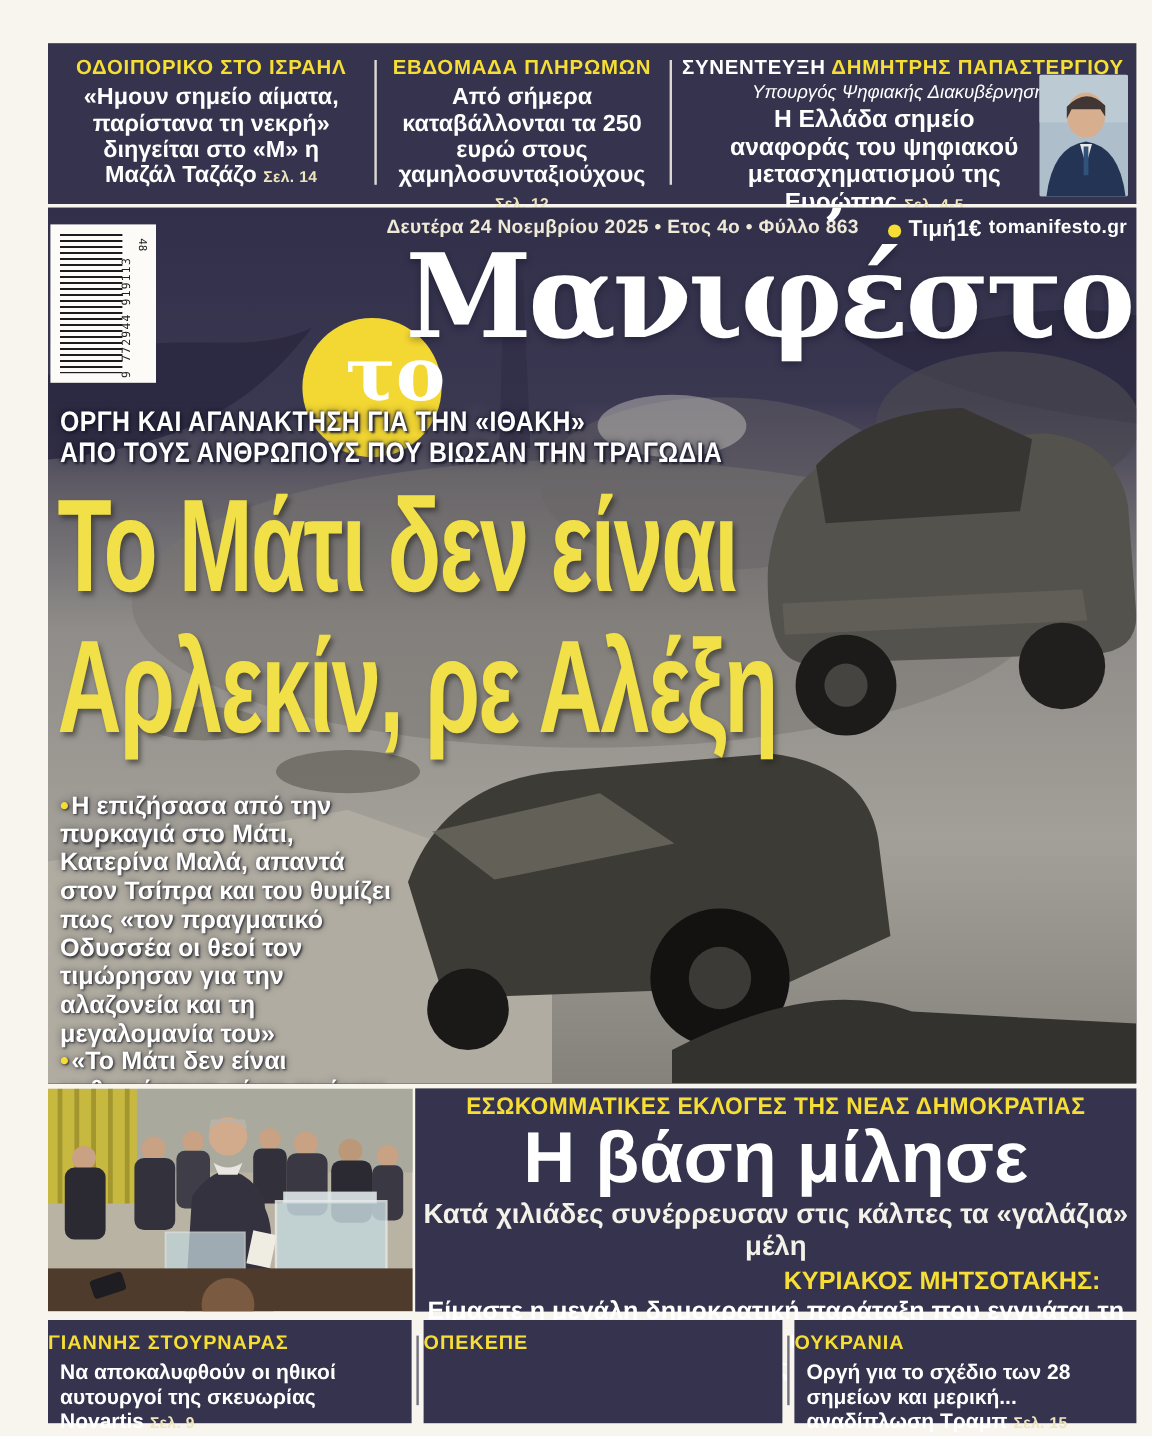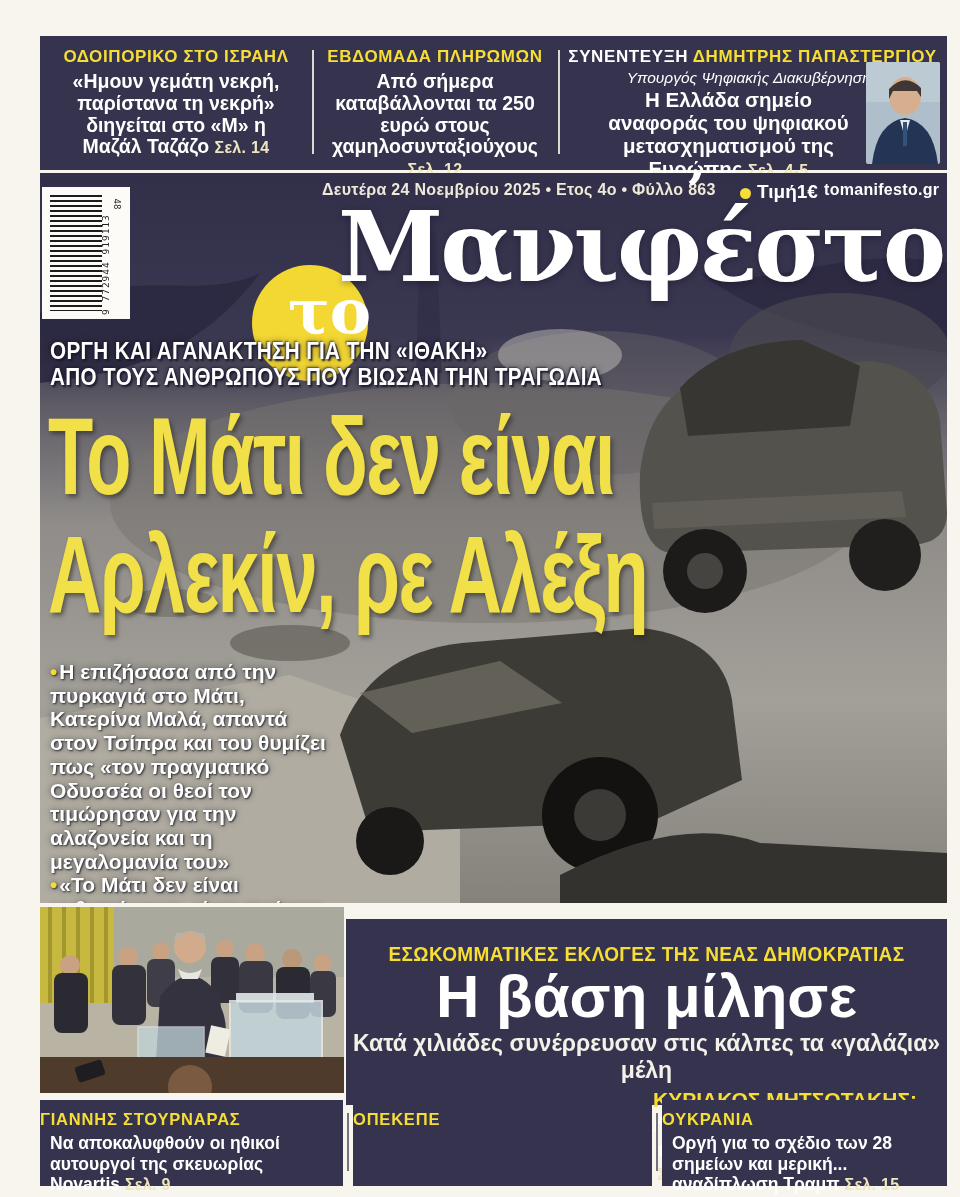--- a/index.html
+++ b/index.html
@@ -24,21 +24,21 @@
   .t2{width:246px;}
   .t3{width:389px;}
   .tdiv{position:absolute;top:14px;width:2px;height:104px;background:#dcd9d2;}
   .tdiv1{left:272px;}
   .tdiv2{left:518px;}
   .t-kicker{color:var(--yellow);font-weight:bold;font-size:17px;letter-spacing:.6px;}
   .t-kicker .wh{color:#ffffff;}
   .t-body{color:#fff;font-weight:bold;font-size:19.5px;line-height:1.12;margin-top:4px;padding:0 14px;}
   .t3 .t-sub{color:#fff;font-style:italic;font-size:15.5px;margin-top:2px;}
   .t3 .t-body{font-size:20.5px;padding:0 84px 0 0;margin-top:2px;margin-left:36px;}
-  .pref{font-size:16px;color:#efe6bd;font-weight:bold;letter-spacing:.3px;}
+  .pref{font-size:13px;color:#efe6bd;font-weight:bold;letter-spacing:.3px;}
   .t-photo{position:absolute;right:7px;top:26px;width:74px;height:102px;overflow:hidden;border-radius:2px;}
 
   
   .hero{position:absolute;left:28px;top:173px;width:907px;height:730px;background:#35334d;overflow:hidden;}
   .hero svg{position:absolute;left:0;top:0;}
   .dateline{position:absolute;left:282px;top:8px;color:var(--cream);font-weight:bold;font-size:16px;letter-spacing:.3px;}
   .price{position:absolute;left:700px;top:8px;color:#fff;font-weight:bold;font-size:19px;}
   .price-dot{display:inline-block;width:11px;height:11px;border-radius:50%;background:var(--yellow);margin-right:6px;vertical-align:-1px;}
   .site{position:absolute;left:784px;top:8px;color:#fff;font-weight:bold;font-size:16px;letter-spacing:.3px;}
   .comma-mark{position:absolute;left:646px;top:-16px;color:#fff;font-family:"DejaVu Serif",serif;font-size:58px;font-weight:bold;}
@@ -60,21 +60,21 @@
   .headline{position:absolute;left:8px;top:224px;transform:scale(.74,1.1);transform-origin:left top;}
   .headline div{color:var(--hl-yellow);font-weight:bold;font-size:100px;line-height:1.07;letter-spacing:-2px;white-space:nowrap;
     text-shadow:3px 3px 5px rgba(35,35,25,.55);}
   .lead-bullets{position:absolute;left:10px;top:487px;width:288px;}
   .lead-bullets p{margin:0;color:#fff;font-weight:bold;font-size:21px;line-height:1.13;
     text-shadow:1px 1px 2px rgba(20,20,30,.8),0 0 6px rgba(20,20,30,.5);}
   .bullet{color:var(--yellow);margin-right:2px;}
 
   
   .photo2{position:absolute;left:28px;top:907px;width:304px;height:186px;overflow:hidden;}
-  .second-box{position:absolute;left:334px;top:907px;width:601px;height:186px;background:var(--navy);text-align:center;box-sizing:border-box;padding-top:24px;margin-top:12px;}
+  .second-box{position:absolute;left:334px;top:907px;width:601px;height:186px;background:var(--navy);text-align:center;box-sizing:border-box;padding-top:4px;}
   .s-kicker{color:var(--yellow);font-weight:bold;font-size:20px;letter-spacing:.4px;transform:scaleX(.95);transform-origin:center top;}
   .s-headline{color:#fff;font-weight:bold;font-size:60px;line-height:1.0;margin-top:1px;letter-spacing:0px;}
   .s-deck{color:#f3f1e8;font-weight:bold;font-size:23px;margin-top:3px;}
   .s-speaker{color:var(--yellow);font-weight:bold;font-size:21px;margin-top:4px;text-align:right;padding-right:30px;}
   .s-quote{color:#fff;font-weight:bold;font-size:21px;line-height:1.14;padding:0 4px;margin-top:1px;}
 
   
   .bottom-box{position:absolute;top:1100px;height:86px;background:var(--navy);text-align:left;box-sizing:border-box;padding-top:10px;}
   .b1{left:28px;width:303px;}
   .b2{left:341px;width:299px;}
@@ -87,21 +87,21 @@
 </style>
 </head>
 <body>
 
 <div class="sheet">
 
   <div class="teasers">
     <div class="teaser t1">
       <div class="t-kicker">ΟΔΟΙΠΟΡΙΚΟ ΣΤΟ ΙΣΡΑΗΛ</div>
       <div class="t-body">
-        <span>«Ημουν γεμάτη νεκρή, παρίστανα τη νεκρή» διηγείται στο «Μ» η Μαζάλ Ταζάζο</span>
+        <span>«Ημουν σημείο αίματα, παρίστανα τη νεκρή» διηγείται στο «Μ» η Μαζάλ Ταζάζο</span>
         <span class="pref">Σελ. 14</span>
       </div>
     </div>
     <div class="teaser t2">
       <div class="t-kicker">ΕΒΔΟΜΑΔΑ ΠΛΗΡΩΜΩΝ</div>
       <div class="t-body">
         <span>Από σήμερα καταβάλλονται τα 250 ευρώ στους χαμηλοσυνταξιούχους</span>
         <span class="pref">Σελ. 12</span>
       </div>
     </div>

